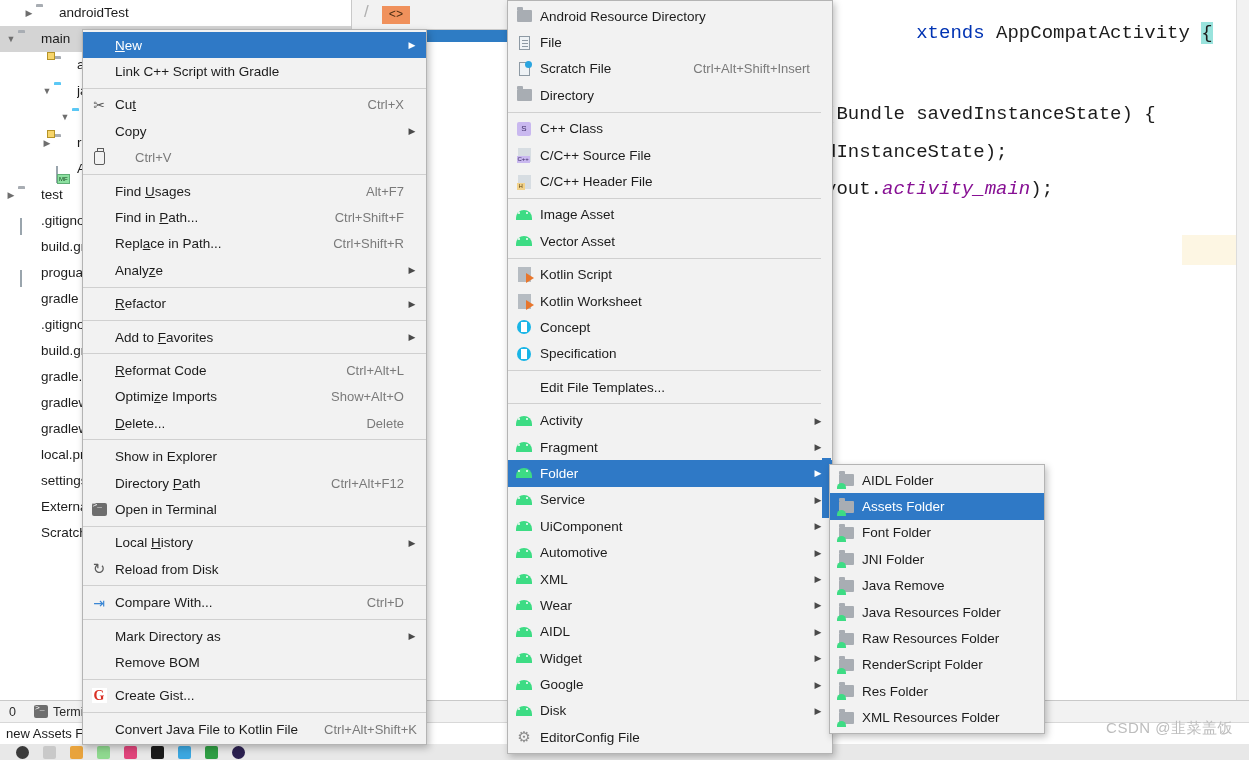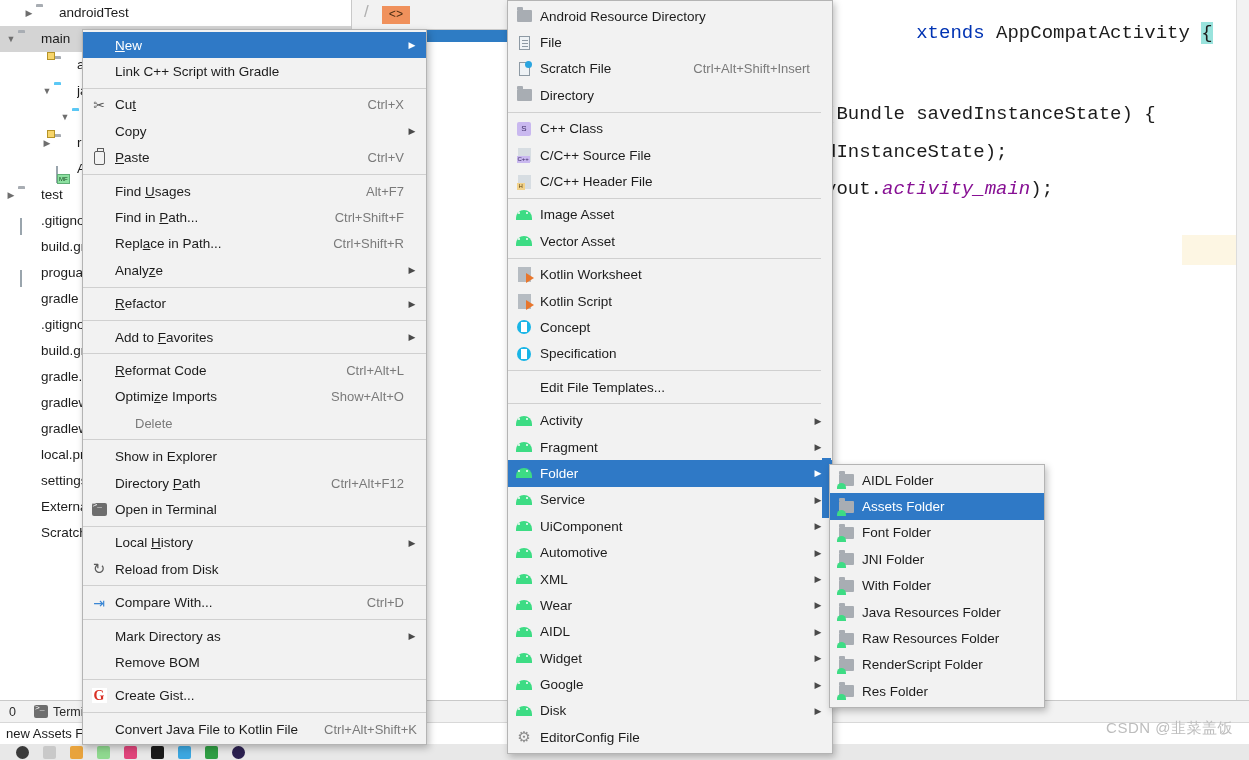--- a/index.html
+++ b/index.html
@@ -409,21 +409,20 @@
       </div>
       <div class="mi">
         <span class="mi-ico"></span>
         <span class="mi-label">Copy</span>
         <span class="mi-arrow">▶</span>
       </div>
       <div class="mi">
         <span class="mi-ico">
           <span class="ic-clip"></span>
         </span>
-        <span class="mi-label"><u>P</u>aste</span>
         <span class="mi-acc">Ctrl+V</span>
         <span class="mi-arrow"></span>
       </div>
       <div class="sep"></div>
       <div class="mi">
         <span class="mi-ico"></span>
         <span class="mi-label">Find <u>U</u>sages</span>
         <span class="mi-acc">Alt+F7</span>
         <span class="mi-arrow"></span>
       </div>
@@ -464,20 +463,21 @@
         <span class="mi-arrow"></span>
       </div>
       <div class="mi">
         <span class="mi-ico"></span>
         <span class="mi-label">Optimi<u>z</u>e Imports</span>
         <span class="mi-acc">Show+Alt+O</span>
         <span class="mi-arrow"></span>
       </div>
       <div class="mi">
         <span class="mi-ico"></span>
+        <span class="mi-label"><u>D</u>elete...</span>
         <span class="mi-acc">Delete</span>
         <span class="mi-arrow"></span>
       </div>
       <div class="sep"></div>
       <div class="mi">
         <span class="mi-ico"></span>
         <span class="mi-label">Show in Explorer</span>
         <span class="mi-arrow"></span>
       </div>
       <div class="mi">
@@ -611,32 +611,32 @@
           <span class="ic-droid"></span>
         </span>
         <span class="mi-label">Vector Asset</span>
         <span class="mi-arrow"></span>
       </div>
       <div class="sep"></div>
       <div class="mi">
         <span class="mi-ico">
           <span class="ic-kt"></span>
         </span>
+        <span class="mi-label">Kotlin Script</span>
+        <span class="mi-arrow"></span>
+      </div>
+      <div class="mi">
+        <span class="mi-ico">
+          <span class="ic-kt"></span>
+        </span>
         <span class="mi-label">Kotlin Worksheet</span>
         <span class="mi-arrow"></span>
       </div>
       <div class="mi">
         <span class="mi-ico">
-          <span class="ic-kt"></span>
-        </span>
-        <span class="mi-label">Kotlin Script</span>
-        <span class="mi-arrow"></span>
-      </div>
-      <div class="mi">
-        <span class="mi-ico">
           <span class="ic-concept"></span>
         </span>
         <span class="mi-label">Concept</span>
         <span class="mi-arrow"></span>
       </div>
       <div class="mi">
         <span class="mi-ico">
           <span class="ic-concept"></span>
         </span>
         <span class="mi-label">Specification</span>
@@ -768,21 +768,21 @@
         <span class="mi-ico">
           <span class="ic-resfolder"></span>
         </span>
         <span class="mi-label">JNI Folder</span>
         <span class="mi-arrow"></span>
       </div>
       <div class="mi">
         <span class="mi-ico">
           <span class="ic-resfolder"></span>
         </span>
-        <span class="mi-label">With Folder</span>
+        <span class="mi-label">Java Remove</span>
         <span class="mi-arrow"></span>
       </div>
       <div class="mi">
         <span class="mi-ico">
           <span class="ic-resfolder"></span>
         </span>
         <span class="mi-label">Java Resources Folder</span>
         <span class="mi-arrow"></span>
       </div>
       <div class="mi">
@@ -799,15 +799,22 @@
         <span class="mi-label">RenderScript Folder</span>
         <span class="mi-arrow"></span>
       </div>
       <div class="mi">
         <span class="mi-ico">
           <span class="ic-resfolder"></span>
         </span>
         <span class="mi-label">Res Folder</span>
         <span class="mi-arrow"></span>
       </div>
+      <div class="mi">
+        <span class="mi-ico">
+          <span class="ic-resfolder"></span>
+        </span>
+        <span class="mi-label">XML Resources Folder</span>
+        <span class="mi-arrow"></span>
+      </div>
     </div>
 
 </div>
 
 </body></html>

